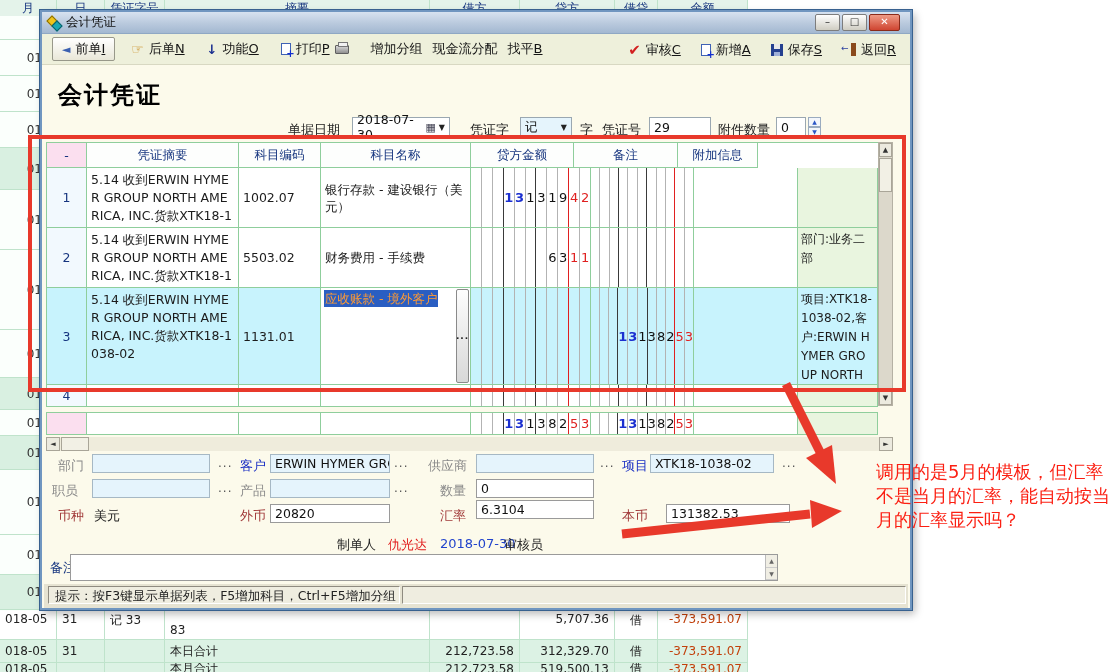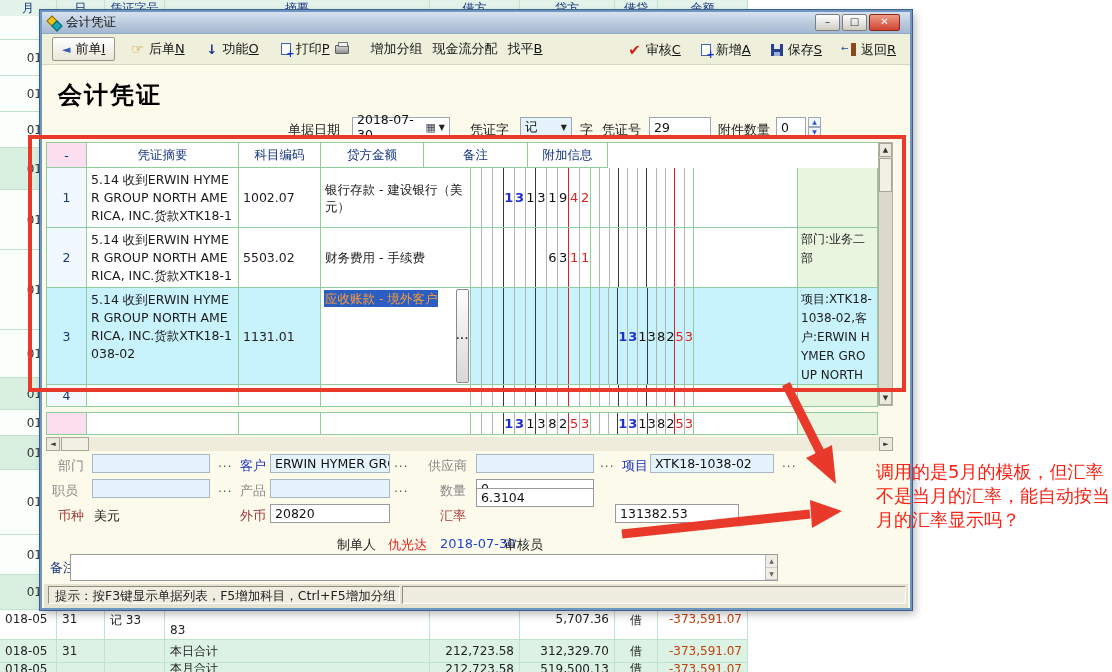--- a/index.html
+++ b/index.html
@@ -275,20 +275,21 @@
         <div class="spinbtn">▲</div>
         <div class="spinbtn">▼</div>
       </div>
 
       <div id="vgrid">
           <div class="grid" style="left: 4px; top: 77px; width: 832px;">
             <div class="grow ghead" style="height: 25px;">
               <div class="gc selh" style="width: 40px;">-</div>
               <div class="gc" style="width: 152px;">凭证摘要</div>
               <div class="gc" style="width: 82px;">科目编码</div>
+              <div class="gc" style="width: 150px;">科目名称</div>
               <div class="gc" style="width: 103px;">贷方金额</div>
               <div class="gc" style="width: 104px;">备注</div>
               <div class="gc" style="width: 80px;">附加信息</div>
             </div>
             <div class="grow" style="height: 60px;">
               <div class="gc numc" style="width: 40px;">1</div>
               <div class="gc sumc" style="width: 152px;">5.14 收到ERWIN HYMER GROUP NORTH AMERICA, INC.货款XTK18-1038-02</div>
               <div class="gc codec" style="width: 82px;">1002.07</div>
               <div class="gc acctc" style="width: 150px;">银行存款 - 建设银行（美元）</div>
               <div class="gc" style="width: 120px;">
@@ -516,23 +517,23 @@
       <div class="ffield" style="left:228px;top:414px;width:120px"></div>
       <div class="fdots" style="left:352px;top:416px">...</div>
       <div class="flabel" style="left:398px;top:417px">数量</div>
       <div class="ffield wf" style="left:434px;top:414px;width:118px">0</div>
 
       <div class="flabel dred" style="left:16px;top:442px">币种</div>
       <div class="flabel blk" style="left:52px;top:442px">美元</div>
       <div class="flabel dred" style="left:198px;top:442px">外币</div>
       <div class="ffield wf" style="left:228px;top:439px;width:120px">20820</div>
       <div class="flabel dred" style="left:398px;top:442px">汇率</div>
-      <div class="ffield wf" style="left:434px;top:423px;width:118px">6.3104</div>
+      <div class="ffield wf" style="left:434px;top:435px;width:118px">6.3104</div>
       <div class="flabel dred" style="left:580px;top:442px">本币</div>
-      <div class="ffield wf" style="left:573px;top:439px;width:124px">131382.53</div>
+      <div class="ffield wf" style="left:624px;top:439px;width:124px">131382.53</div>
 
       <div class="flabel blk" style="left:295px;top:471px">制单人</div>
       <div class="flabel mkname" style="left:346px;top:471px">仇光达</div>
       <div class="flabel mkdate" style="left:398px;top:471px">2018-07-30</div>
       <div class="flabel blk" style="left:462px;top:471px">审核员</div>
 
       <div class="flabel" style="left:8px;top:494px;color:#16357f">备注</div>
       <div class="remark" style="left:28px;top:489px;width:708px;height:27px">
         <div class="rspin">
           <div>▲</div>

